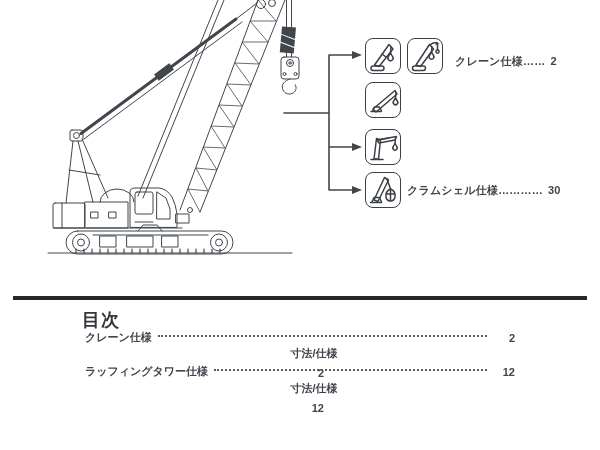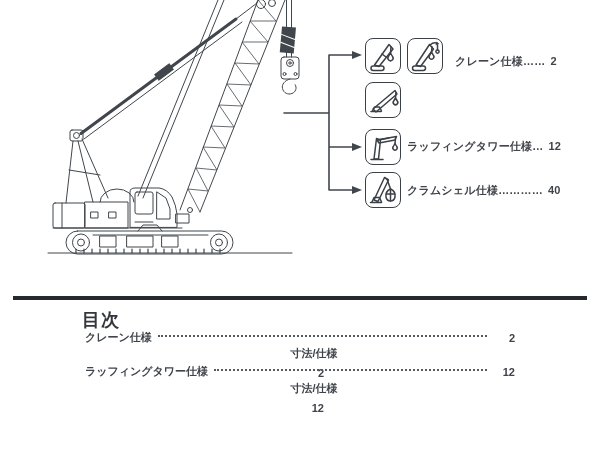--- a/index.html
+++ b/index.html
@@ -171,25 +171,22 @@
         <line x1="20" y1="5" x2="23.5" y2="15"></line>
         <path d="M23.5,15 q-5.5,2.5 -4.5,8 q0.8,4 4.5,4 q3.7,0 4.5,-4 q1,-5.5 -4.5,-8 z"></path>
         <line x1="23.5" y1="15" x2="23.5" y2="27"></line>
         <line x1="19.5" y1="20" x2="27.5" y2="20"></line>
       </svg>
     </div>
 
     <div class="fig-label" style="left:455px;top:46px;margin-top:8px;">
       <span>クレーン仕様</span><span>……</span><span class="pg">2</span>
     </div>
-    <div class="fig-label" style="left:407px;top:139px;">
-      <span>ラッフィングタワー仕様</span><span>…</span><span class="pg">12</span>
-    </div>
     <div class="fig-label" style="left:407px;top:183px;">
-      <span>クラムシェル仕様</span><span>…………</span><span class="pg">40</span>
+      <span>クラムシェル仕様</span><span>…………</span><span class="pg">30</span>
     </div>
   </div>
 
   <div class="rule"></div>
 
   <h2 class="toc-heading">目次</h2>
 
   <div class="toc-list">
     <div class="toc-row">
       <span class="toc-label">クレーン仕様</span>

